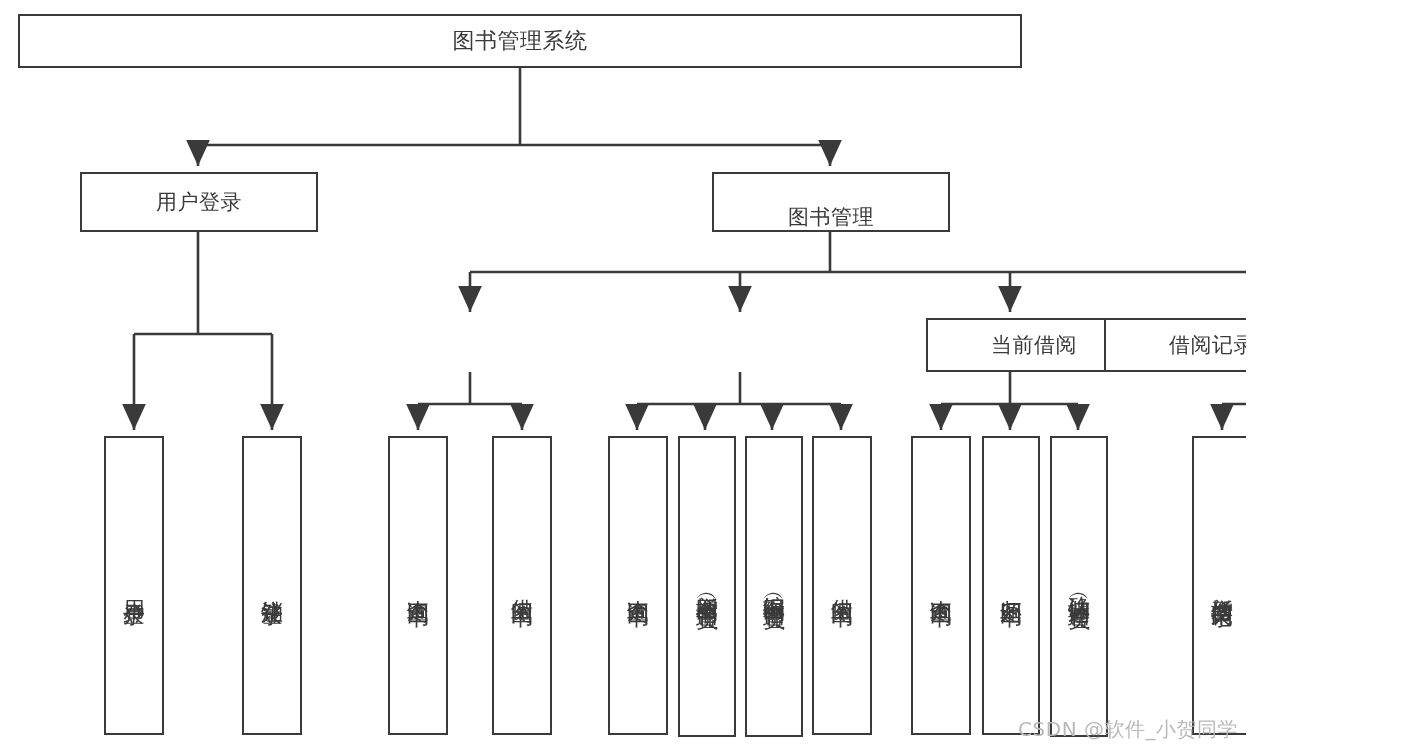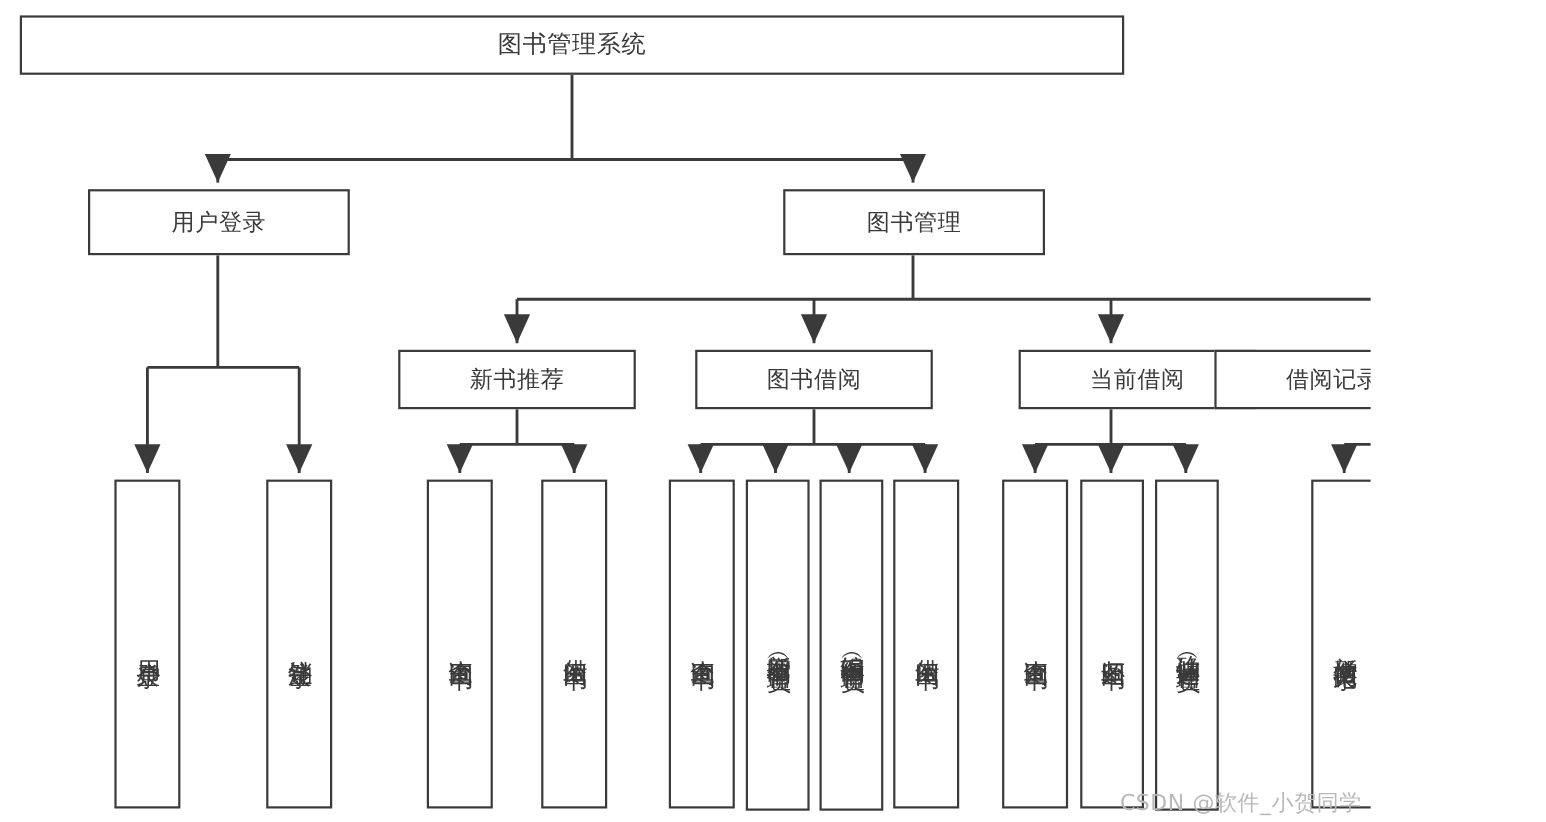--- a/index.html
+++ b/index.html
@@ -138,30 +138,24 @@
     </g>
   </svg>
 
   <div class="node horiz root" style="left:18px; top:14px; width:1004px; height:54px;">
     <span class="node-label">图书管理系统</span>
   </div>
 
   <div class="node horiz" style="left:80px; top:172px; width:238px; height:60px;">
     <span class="node-label">用户登录</span>
   </div>
-  <div class="node horiz" style="left:712px; top:172px; width:238px; height:60px;">
+  <div class="node horiz" style="left:712px; top:172px; width:238px; height:60px;align-items:flex-end;">
     <span class="node-label">图书管理</span>
   </div>
 
-  <div class="node horiz" style="left:362px; top:318px; width:216px; height:54px;">
-    <span class="node-label">新书推荐</span>
-  </div>
-  <div class="node horiz" style="left:632px; top:318px; width:216px; height:54px;">
-    <span class="node-label">图书借阅</span>
-  </div>
   <div class="node horiz" style="left:902px; top:318px; width:216px; height:54px;margin-left:24px;">
     <span class="node-label">当前借阅</span>
   </div>
   <div class="node horiz" style="left:1104px; top:318px; width:216px; height:54px;">
     <span class="node-label">借阅记录</span>
   </div>
 
   <div class="node vert" style="left:104px; top:436px; width:60px; height:299px;">
     <span class="node-label">用户登录</span>
   </div>

